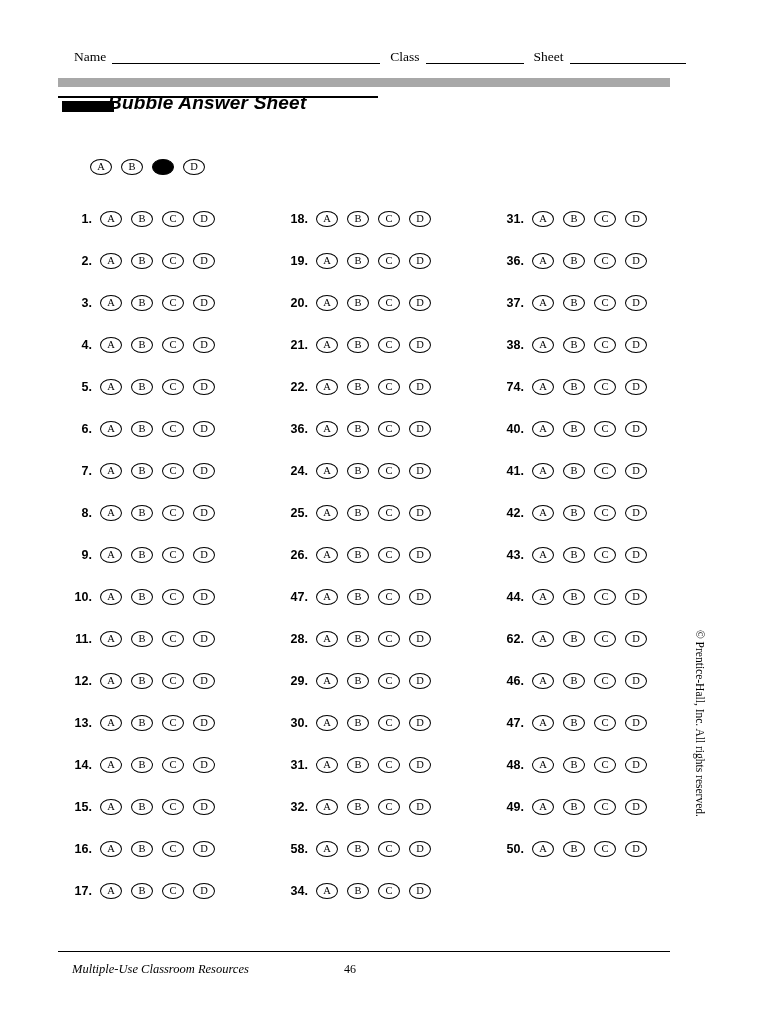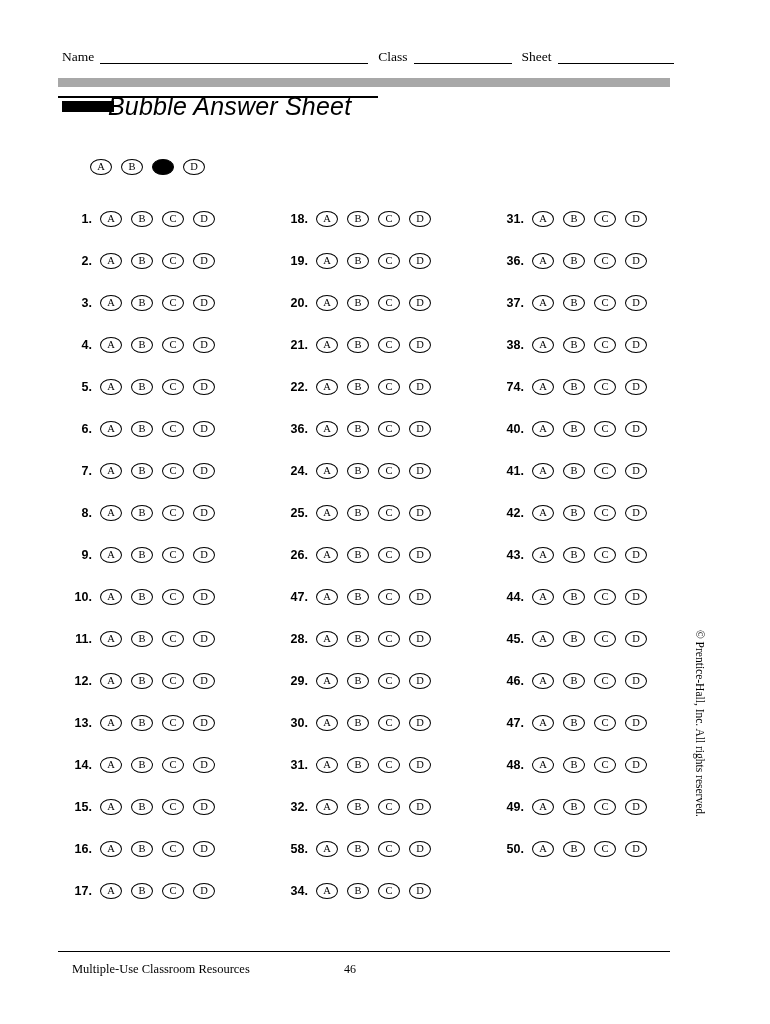--- a/index.html
+++ b/index.html
@@ -13,21 +13,21 @@
     position: relative;
     font-family: "Liberation Serif", serif;
     color: #000000;
     overflow: hidden;
   }
 
   
   .header-row {
     position: absolute;
     top: 44px;
-    left: 62px;
+    left: 74px;
     width: 612px;
     height: 20px;
     display: flex;
     align-items: flex-end;
     font-size: 13.5px;
     font-family: "Liberation Serif", serif;
   }
   .field-label {
     white-space: nowrap;
     padding-right: 6px;
@@ -65,22 +65,22 @@
     width: 52px;
     height: 11px;
     background: #000;
   }
   .doc-title {
     position: absolute;
     top: 92px;
     left: 108px;
     font-family: "Liberation Sans", sans-serif;
     font-style: italic;
-    font-weight: normal;
-    font-size: 25px;
+    font-weight: bold;
+    font-size: 19px;
     letter-spacing: 0.2px;
     color: #000;
   }
 
   
   .bubble {
     width: 22px;
     height: 16px;
     border: 1.2px solid #000;
     border-radius: 50%;
@@ -146,20 +146,21 @@
     left: 58px;
     width: 612px;
     height: 1px;
     background: #000;
   }
   .footer-text {
     position: absolute;
     top: 962px;
     left: 72px;
     font-family: "Liberation Serif", serif;
+    font-style: italic;
     font-size: 12.5px;
   }
   .footer-page {
     position: absolute;
     top: 962px;
     left: 344px;
     font-family: "Liberation Serif", serif;
     font-size: 12px;
   }
 
@@ -597,21 +598,21 @@
       <div class="q-row">
         <span class="q-num">44.</span>
         <span class="bubble-group">
           <span class="bubble">A</span>
           <span class="bubble">B</span>
           <span class="bubble">C</span>
           <span class="bubble">D</span>
         </span>
       </div>
       <div class="q-row">
-        <span class="q-num">45.</span>
+        <span class="q-num">62.</span>
         <span class="bubble-group">
           <span class="bubble">A</span>
           <span class="bubble">B</span>
           <span class="bubble">C</span>
           <span class="bubble">D</span>
         </span>
       </div>
       <div class="q-row">
         <span class="q-num">46.</span>
         <span class="bubble-group">

